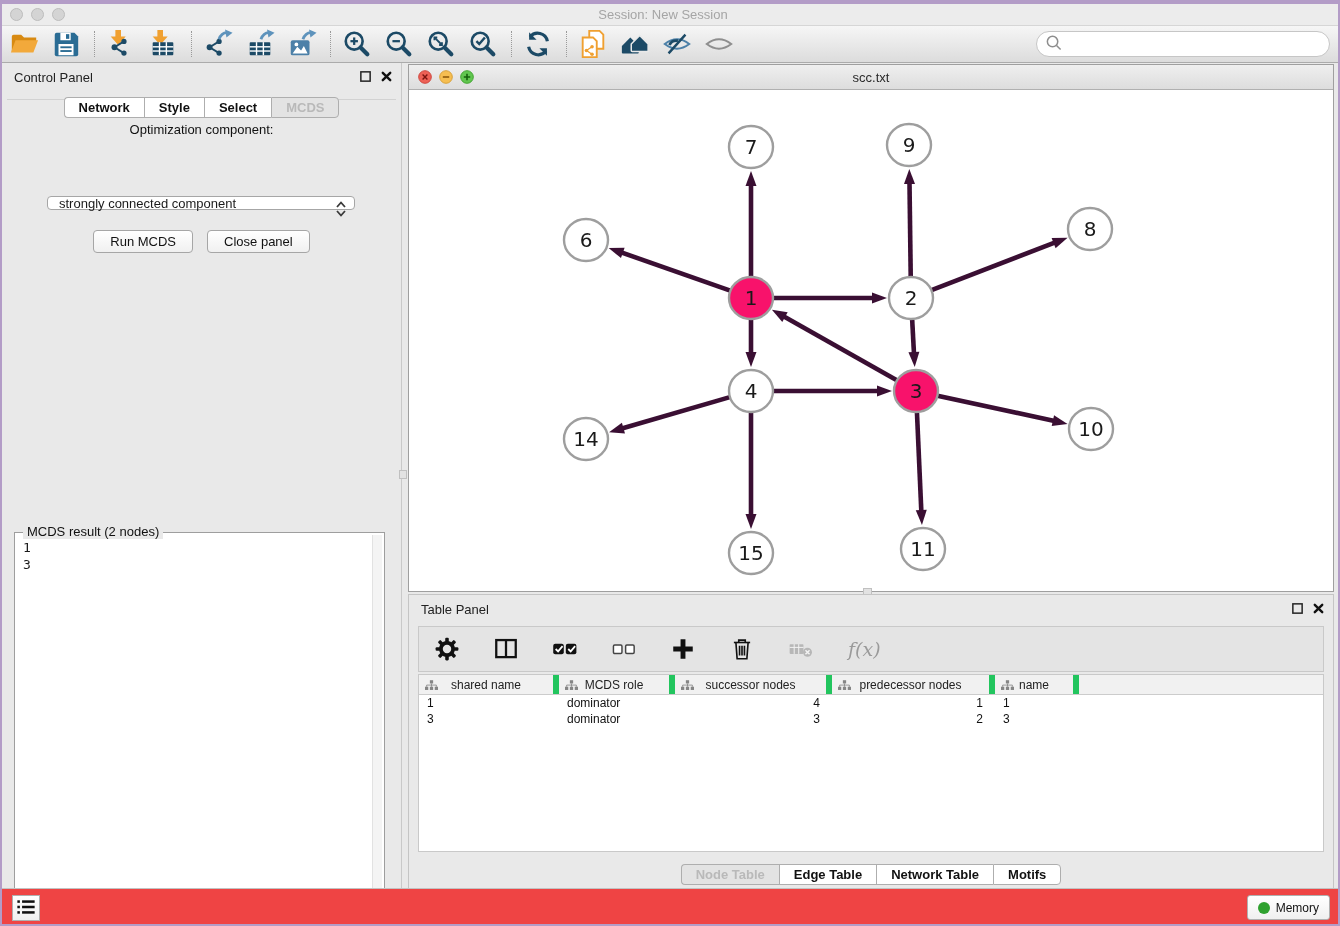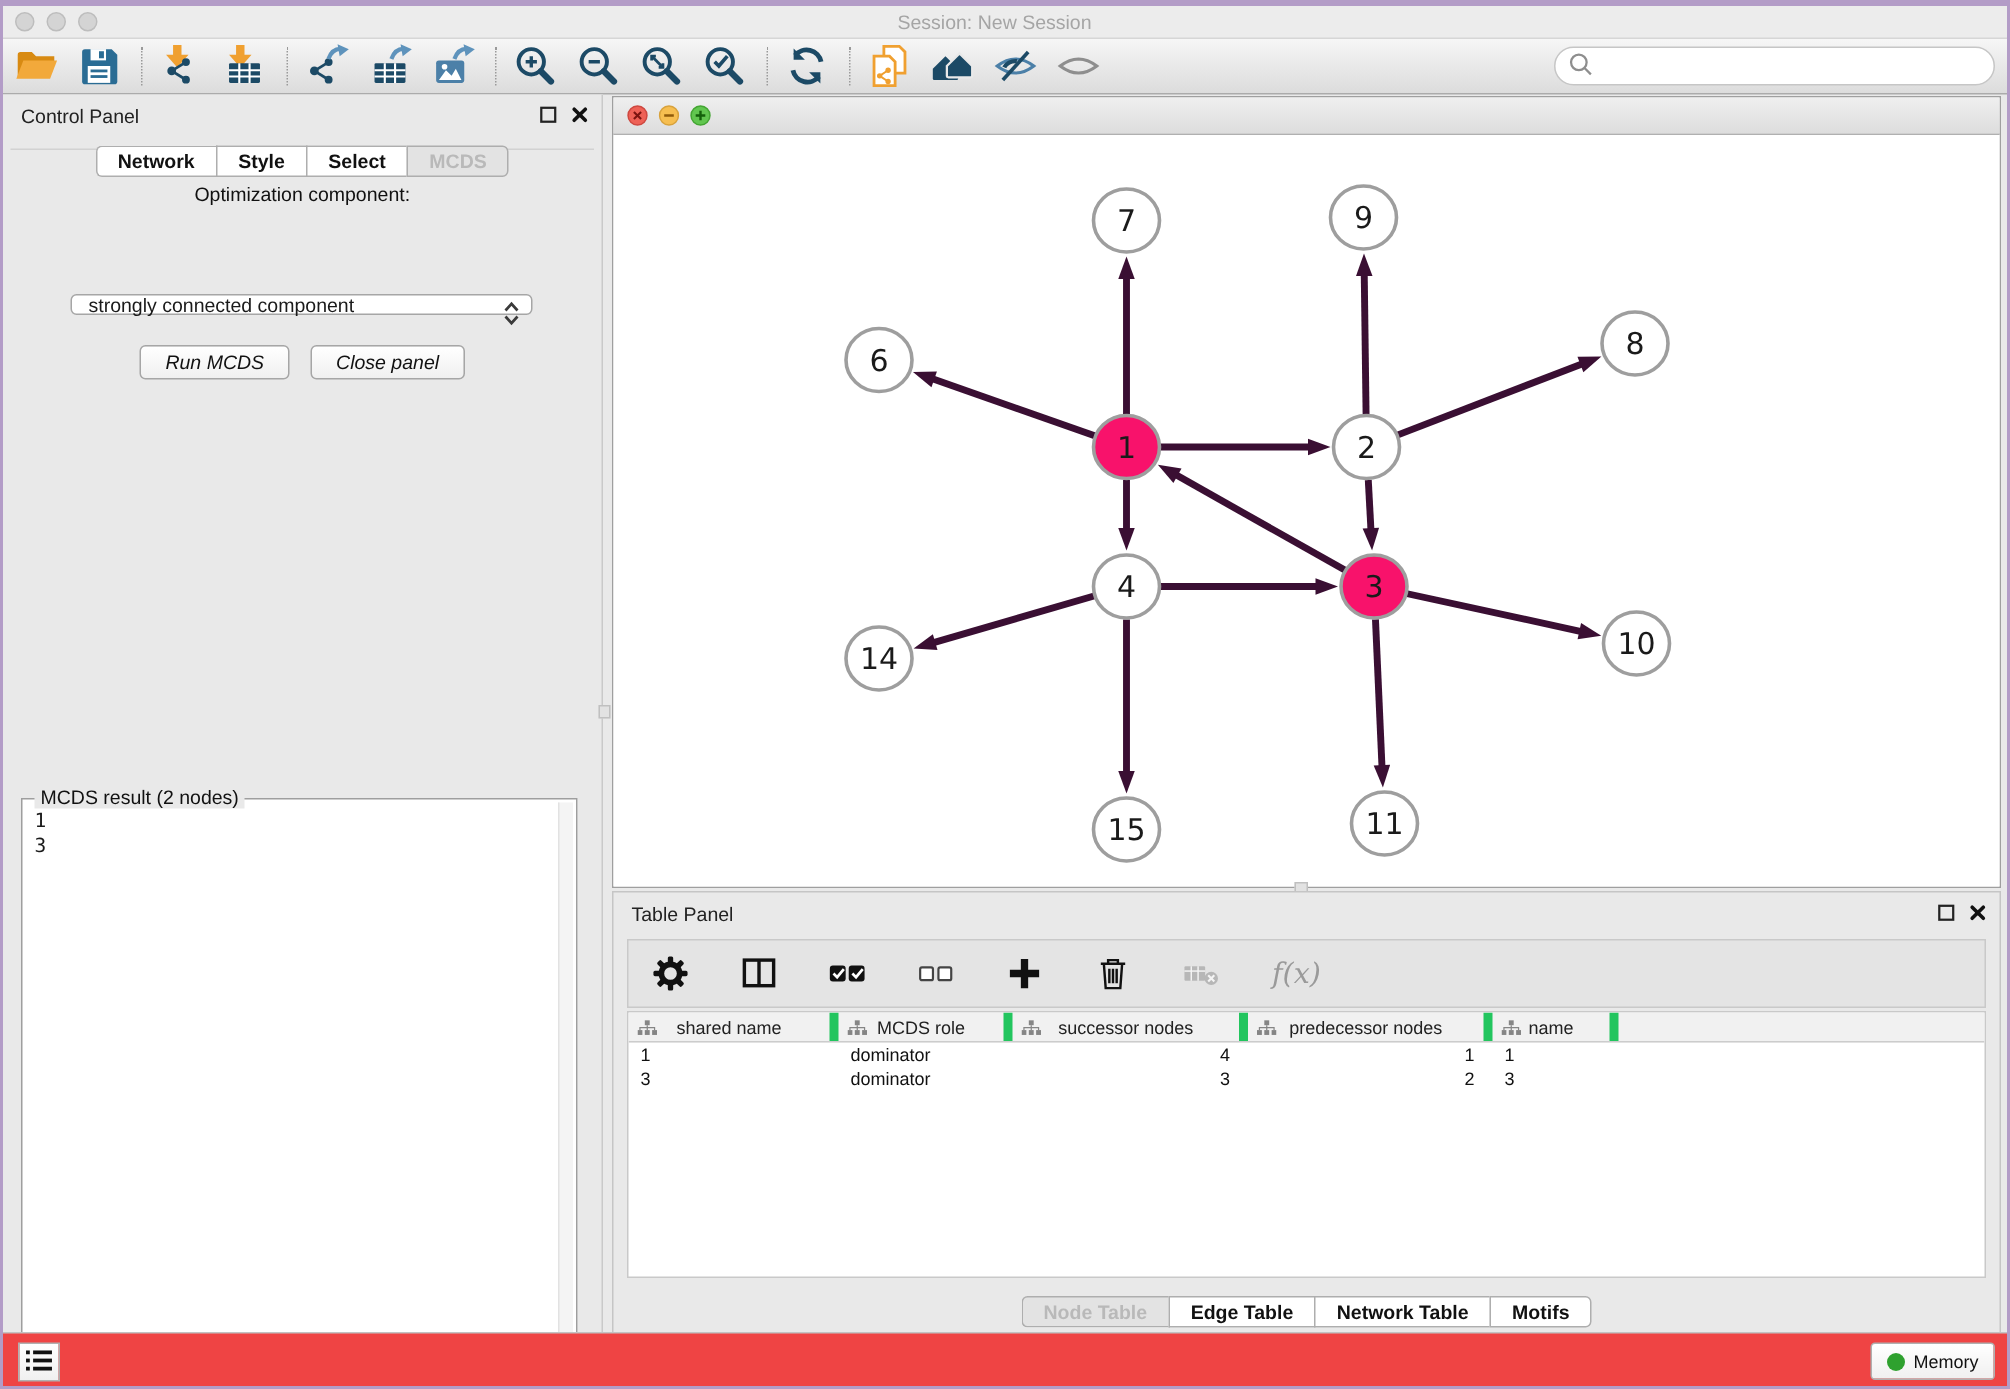--- a/index.html
+++ b/index.html
@@ -31,21 +31,21 @@
   .tabsrow { display:flex; justify-content:center; margin-top:6px; position:relative; z-index:2; }
   .tabbtn { height:21px; line-height:19px; padding:0 14px; background:#fff; border:1px solid #aeaeae; border-right:none; font-size:13px; color:#111; font-weight:600; }
   .tabbtn:first-child { border-radius:4px 0 0 4px; }
   .tabbtn:last-child { border-radius:0 4px 4px 0; border-right:1px solid #aeaeae; }
   .tabbtn.active { background:#e3e3e3; color:#b9b9b9; }
   .cp-body { position:absolute; left:5px; right:5px; top:36px; bottom:5px; border-top:1px solid #d2d2d2; }
   .opt-label { text-align:center; margin-top:22px; font-size:13px; color:#111; }
   .selectbox { position:absolute; left:40px; top:96px; width:308px; height:14px; background:#fff; border:1px solid #a6a6a6; border-radius:4px; display:flex; align-items:center; padding-left:11px; font-size:13px; }
   .selectbox .stepper { position:absolute; right:6px; top:2px; }
   .btnrow { position:absolute; top:130px; left:0; right:0; display:flex; justify-content:center; gap:14px; }
-  .pushbtn { height:23px; line-height:21px; padding:0 16px; background:linear-gradient(#ffffff,#f0f0f0); border:1px solid #a6a6a6; border-radius:4px; font-size:13px; color:#111;font-style:italic; }
+  .pushbtn { height:23px; line-height:21px; padding:0 16px; background:linear-gradient(#ffffff,#f0f0f0); border:1px solid #a6a6a6; border-radius:4px; font-size:13px; color:#111; }
   .resultbox { position:absolute; left:7px; top:432px; width:371px; height:378px; border:1px solid #9e9e9e; background:#fff; }
   .resultbox .legend { position:absolute; top:-9px; left:8px; background:#e9e9e9; padding:0 4px; font-size:13px; color:#111; }
   .result-text { position:absolute; inset:2px 13px 2px 2px; font-family:"DejaVu Sans Mono", monospace; font-size:13px; line-height:17px; padding:4px 6px; white-space:pre; }
   .result-scroll { position:absolute; top:2px; bottom:2px; right:2px; width:10px; background:#f4f4f4; border-left:1px solid #e2e2e2; }
 
   
   .network-window { position:absolute; left:406px; top:60px; width:926px; height:528px; border:1px solid #9f9f9f; background:#fff; }
   .net-titlebar { position:relative; height:25px; background:linear-gradient(#efefef,#dddddd); border-bottom:1px solid #b0b0b0; }
   .traffic { position:absolute; left:9px; top:5px; display:flex; gap:7px; }
   .net-title { position:absolute; left:0; right:0; top:5px; text-align:center; font-size:13px; color:#2a2a2a; }
@@ -308,20 +308,21 @@
               </svg></span>
         <span><svg width="14" height="14" viewBox="0 0 14 14">
                 <circle cx="7" cy="7" r="6.3" fill="#f6be50" stroke="#d8a23c"></circle>
                 <path d="M3.8 7 h6.4" stroke="#8f5a0a" stroke-width="1.6"></path>
               </svg></span>
         <span><svg width="14" height="14" viewBox="0 0 14 14">
                 <circle cx="7" cy="7" r="6.3" fill="#61c64f" stroke="#43a532"></circle>
                 <path d="M3.8 7 h6.4 M7 3.8 v6.4" stroke="#14610b" stroke-width="1.6"></path>
               </svg></span>
       </span>
+      <div class="net-title">scc.txt</div>
     </div>
     <div class="net-canvas">
       <svg id="graph-svg" width="924" height="501" viewBox="0 0 924 501">
             <line x1="342" y1="186" x2="342" y2="90.75" stroke="#3a0f33" stroke-width="4.6"></line>
             <polygon points="342,81 347.5,96 336.5,96" fill="#3a0f33"></polygon>
             <line x1="321.2449403778676" y1="200.7042820722201" x2="208.84014828395314" y2="161.1922945482987" stroke="#3a0f33" stroke-width="4.6"></line>
             <polygon points="199.64188322414446,157.9589650121235 215.6169897211797,157.7445532391676 211.96913075728978,168.1220830502338" fill="#3a0f33"></polygon>
             <line x1="364" y1="208" x2="468.25" y2="208" stroke="#3a0f33" stroke-width="4.6"></line>
             <polygon points="478,208 463,213.5 463,202.5" fill="#3a0f33"></polygon>
             <line x1="342" y1="230" x2="342" y2="267.25" stroke="#3a0f33" stroke-width="4.6"></line>

